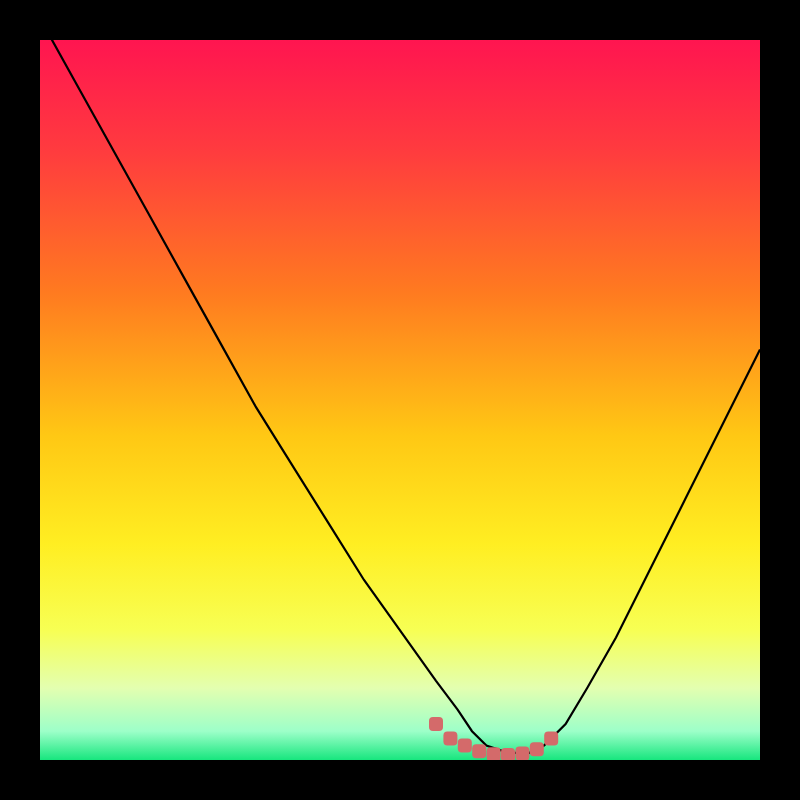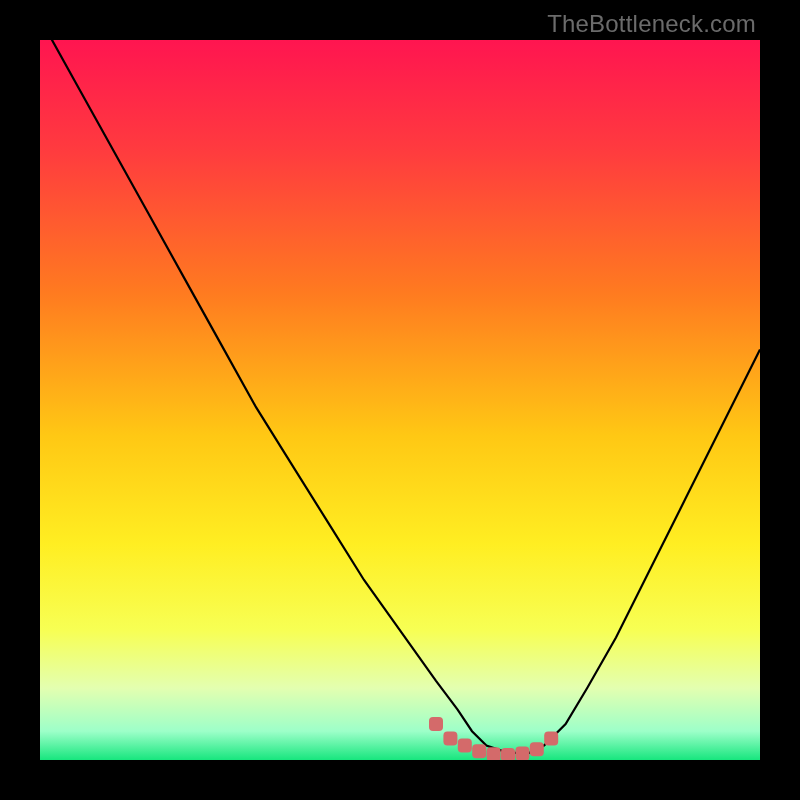--- a/index.html
+++ b/index.html
@@ -54,21 +54,20 @@
     font-size: 24px;
     font-weight: 500;
     letter-spacing: 0.2px;
   }
 </style>
 </head>
 <body>
 
 <div class="frame">
 
-  <div class="watermark">TheBottleneck.com</div>
 
   <div class="plot-area">
 
     <svg class="gradient-bg" viewBox="0 0 720 720" preserveAspectRatio="none">
       <defs>
         <linearGradient id="bg-grad" x1="0" y1="0" x2="0" y2="1">
             <stop offset="0%" stop-color="#ff1550"></stop>
             <stop offset="15%" stop-color="#ff3a3f"></stop>
             <stop offset="35%" stop-color="#ff7a20"></stop>
             <stop offset="55.00000000000001%" stop-color="#ffc814"></stop>

